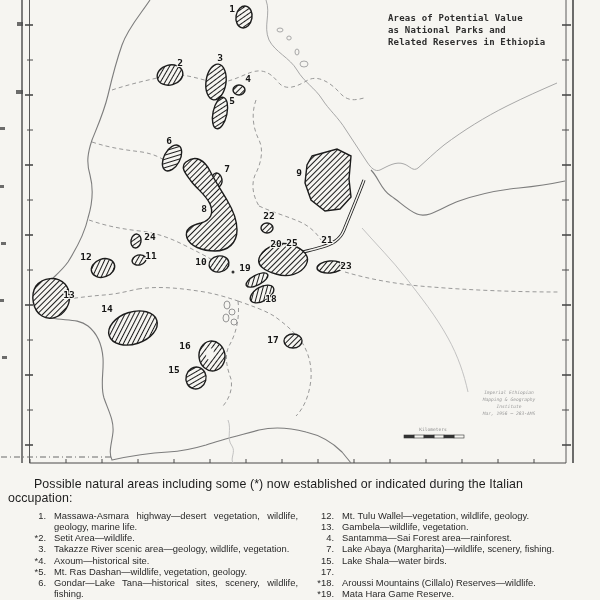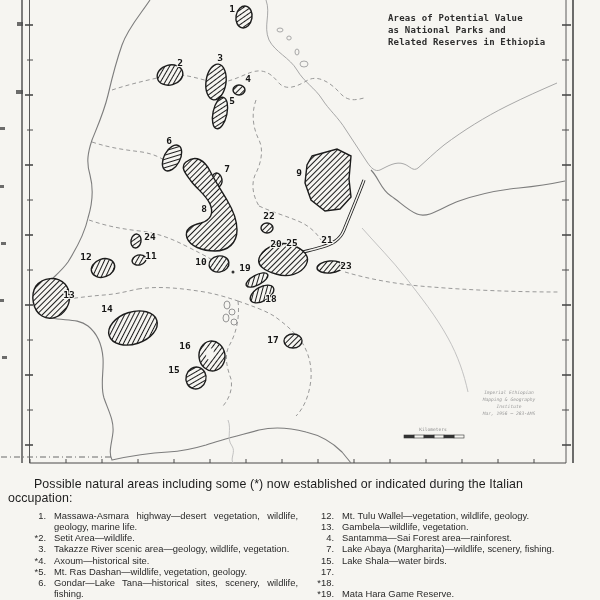--- a/index.html
+++ b/index.html
@@ -320,20 +320,21 @@
       </div>
       <div class="li">
         <span class="num">15.</span>
         <span class="txt">Lake Shala—water birds.</span>
       </div>
       <div class="li">
         <span class="num">17.</span>
       </div>
       <div class="li">
         <span class="num">*18.</span>
+        <span class="txt">Aroussi Mountains (Cillalo) Reserves—wildlife.</span>
       </div>
       <div class="li">
         <span class="num">*19.</span>
         <span class="txt">Mata Hara Game Reserve.</span>
       </div>
       <div class="li">
         <span class="num">*20.</span>
         <span class="txt">Awash plains—wildlife, vegetation.</span>
       </div>
     </div>

